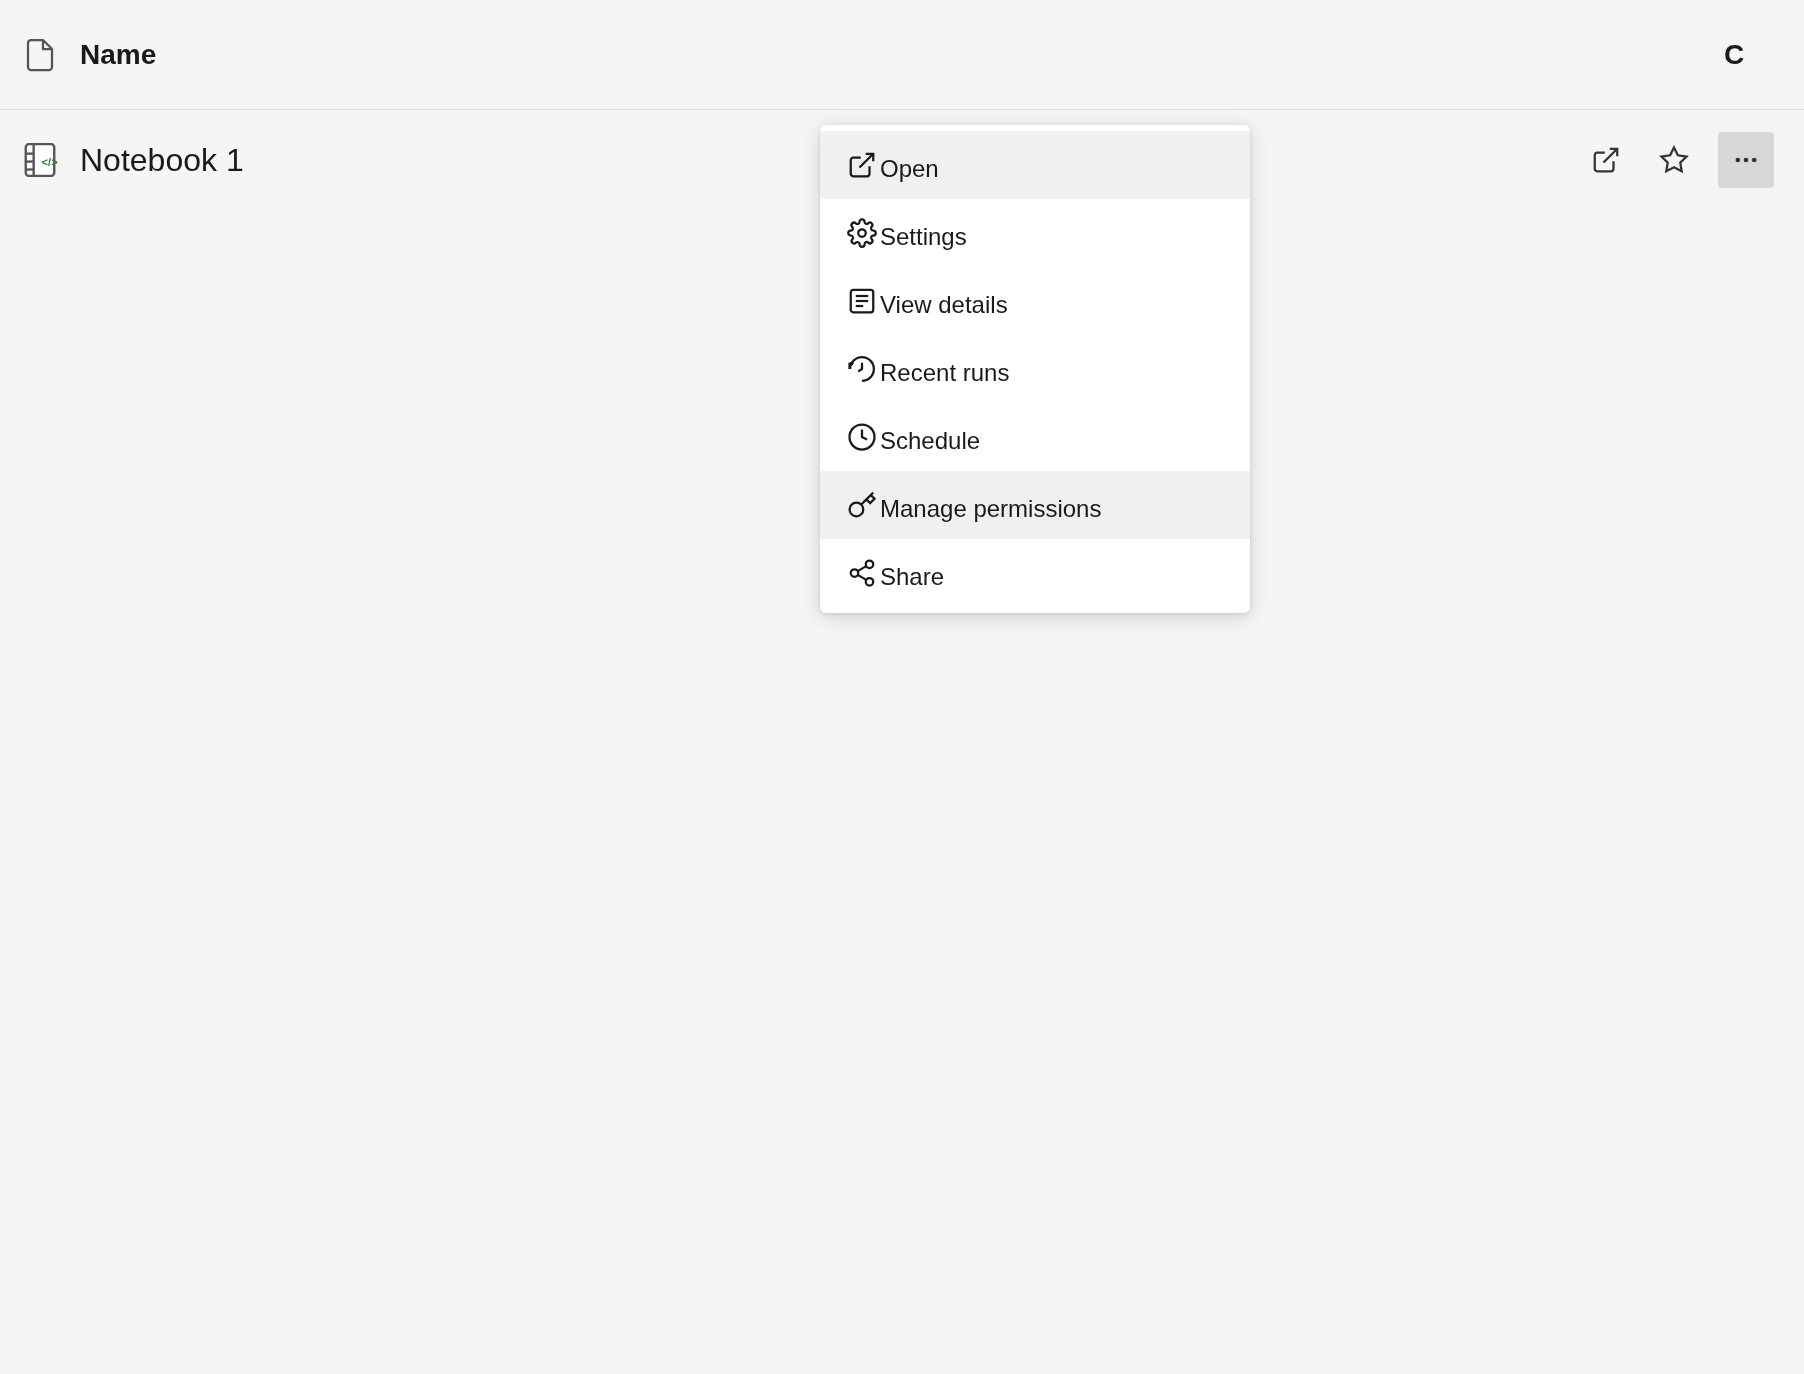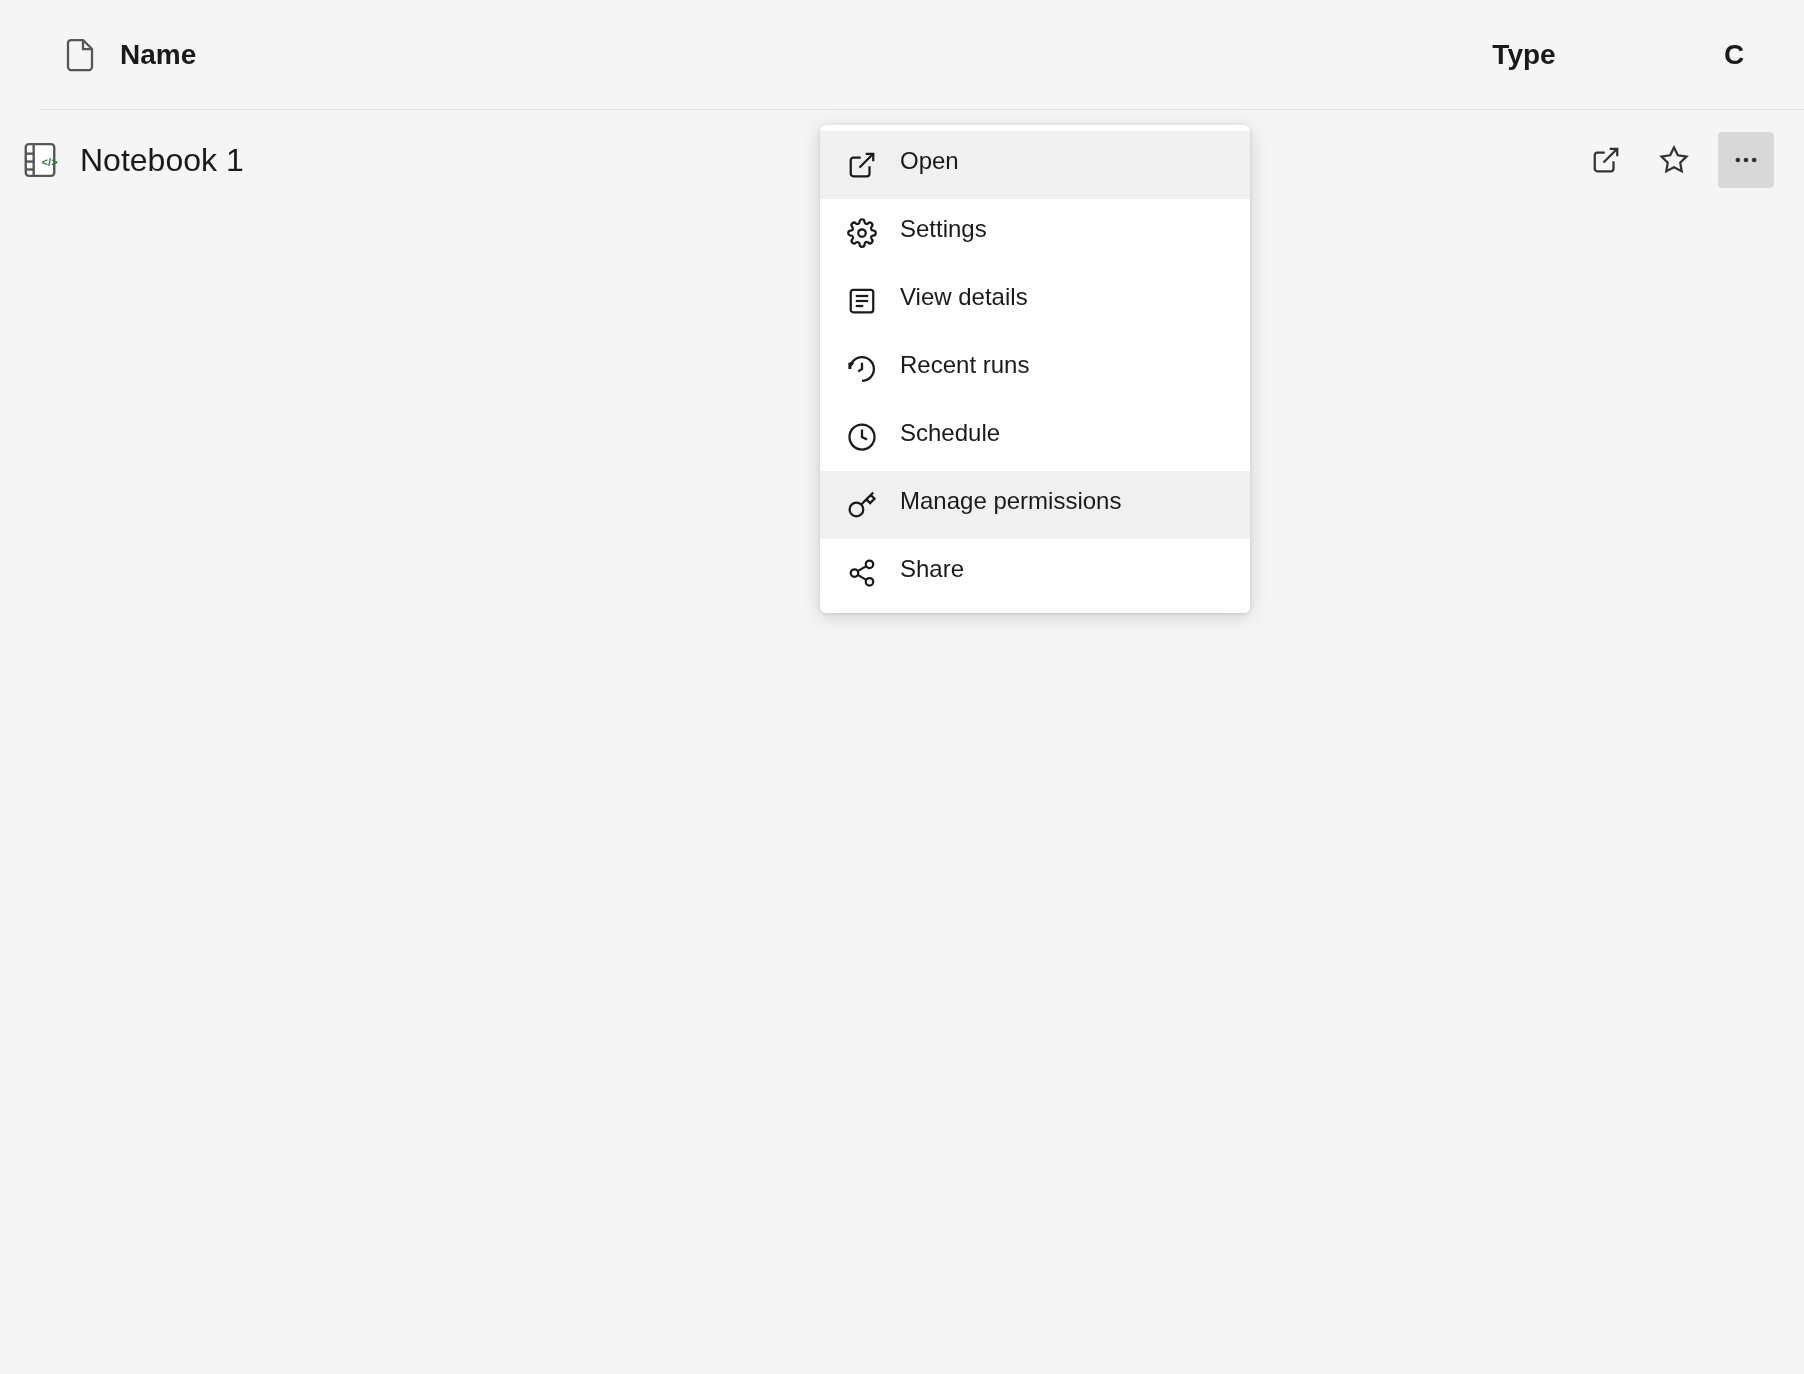--- a/index.html
+++ b/index.html
@@ -17,21 +17,20 @@
       position: relative;
     }
 
     .table-header {
       display: flex;
       align-items: center;
       height: 110px;
       background: #f5f5f5;
       border-bottom: 1px solid #e0e0e0;
       padding: 0 20px;
-      margin-left: 40px;
     }
 
     .header-doc-icon {
       width: 40px;
       height: 40px;
       display: flex;
       align-items: center;
       justify-content: center;
       margin-right: 20px;
       flex-shrink: 0;
@@ -125,24 +124,23 @@
       width: 430px;
       background: #ffffff;
       border-radius: 6px;
       box-shadow: 0 4px 20px rgba(0,0,0,0.15), 0 1px 4px rgba(0,0,0,0.1);
       z-index: 1000;
       padding: 6px 0;
     }
 
     .menu-item {
       display: flex;
-      align-items: flex-start;
+      align-items: flex-end;
       padding: 16px 24px;
       cursor: pointer;
-      gap: 20px;
     }
 
     .menu-item.highlighted {
       background: #f0f0f0;
     }
 
     .menu-item-icon {
       width: 36px;
       height: 36px;
       display: flex;
@@ -165,21 +163,20 @@
 <body>
 
 <div class="table-header">
   <div class="header-doc-icon">
     <svg viewBox="0 0 24 24" fill="none" stroke="#555" stroke-width="1.5">
       <path d="M14 2H6a2 2 0 0 0-2 2v16a2 2 0 0 0 2 2h12a2 2 0 0 0 2-2V8z"></path>
       <polyline points="14 2 14 8 20 8"></polyline>
     </svg>
   </div>
   <div class="header-name">Name</div>
-  <div class="header-type">Type</div>
   <div class="header-extra">C</div>
 </div>
 
 <div class="table-row">
   <div class="row-icon">
     <svg viewBox="0 0 24 24" width="38" height="38" fill="none">
       <rect x="3" y="2" width="18" height="20" rx="2" ry="2" stroke="#555" stroke-width="1.5" fill="white"></rect>
       <path d="M8 2v20" stroke="#555" stroke-width="1.5"></path>
       <path d="M3 8h5" stroke="#555" stroke-width="1.5"></path>
       <path d="M3 13h5" stroke="#555" stroke-width="1.5"></path>

